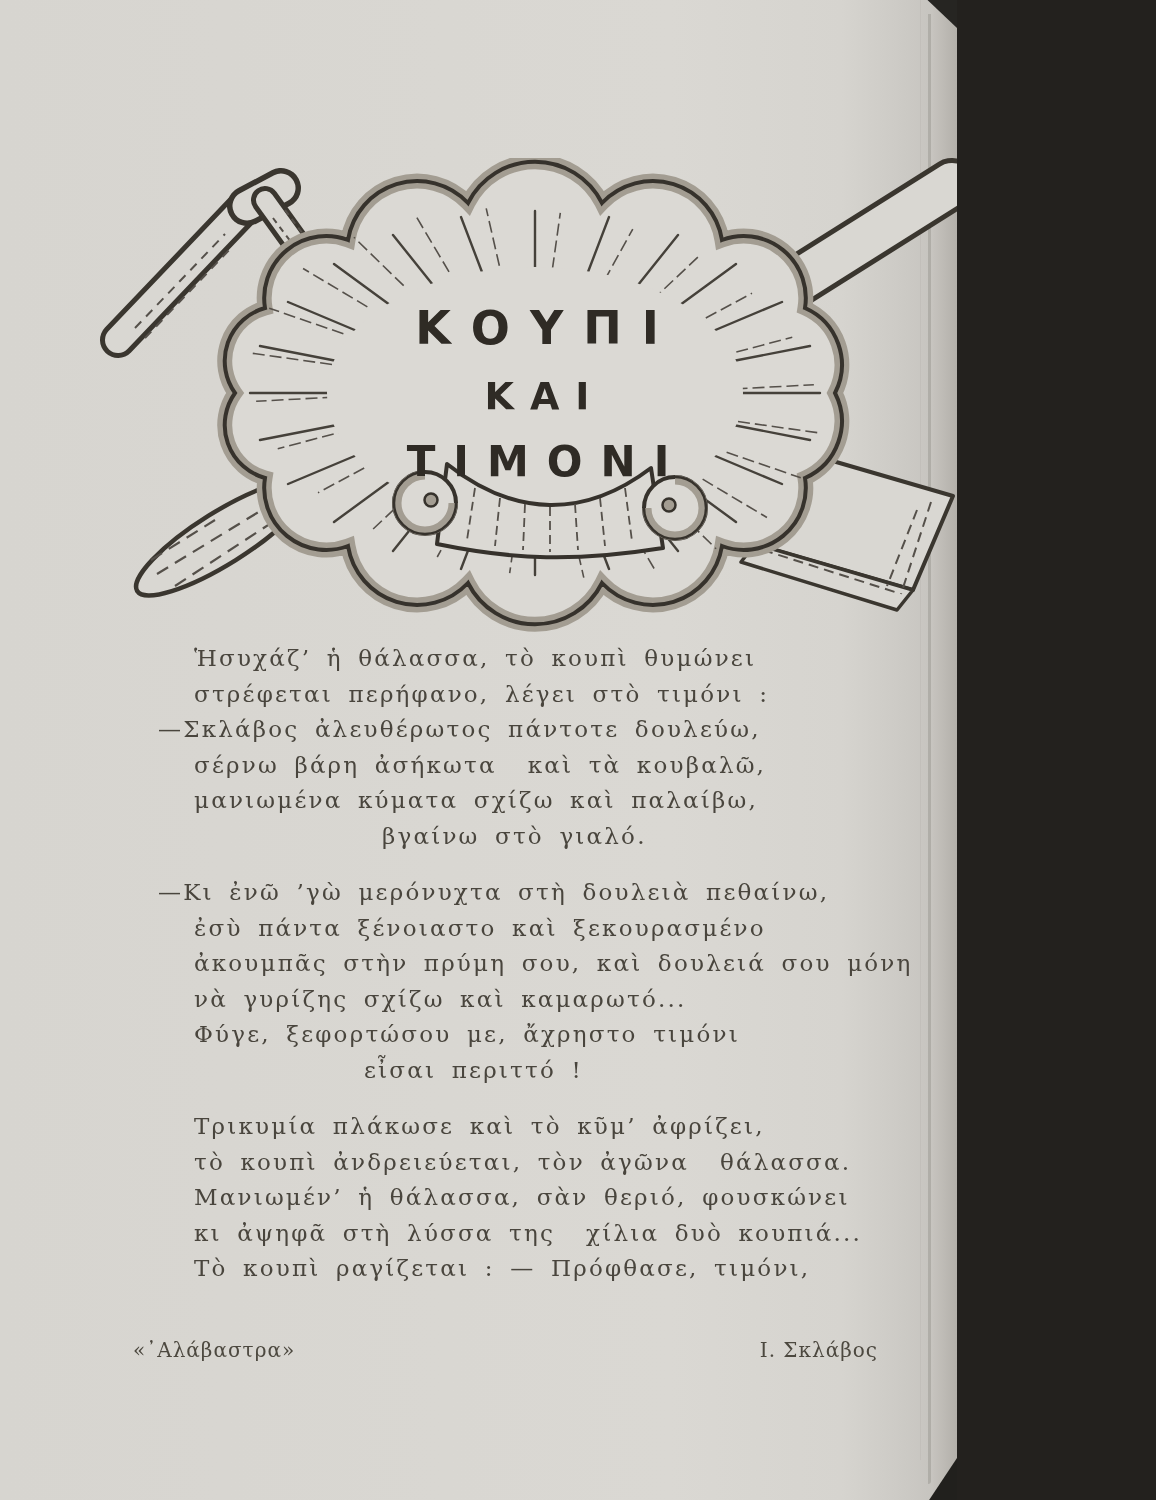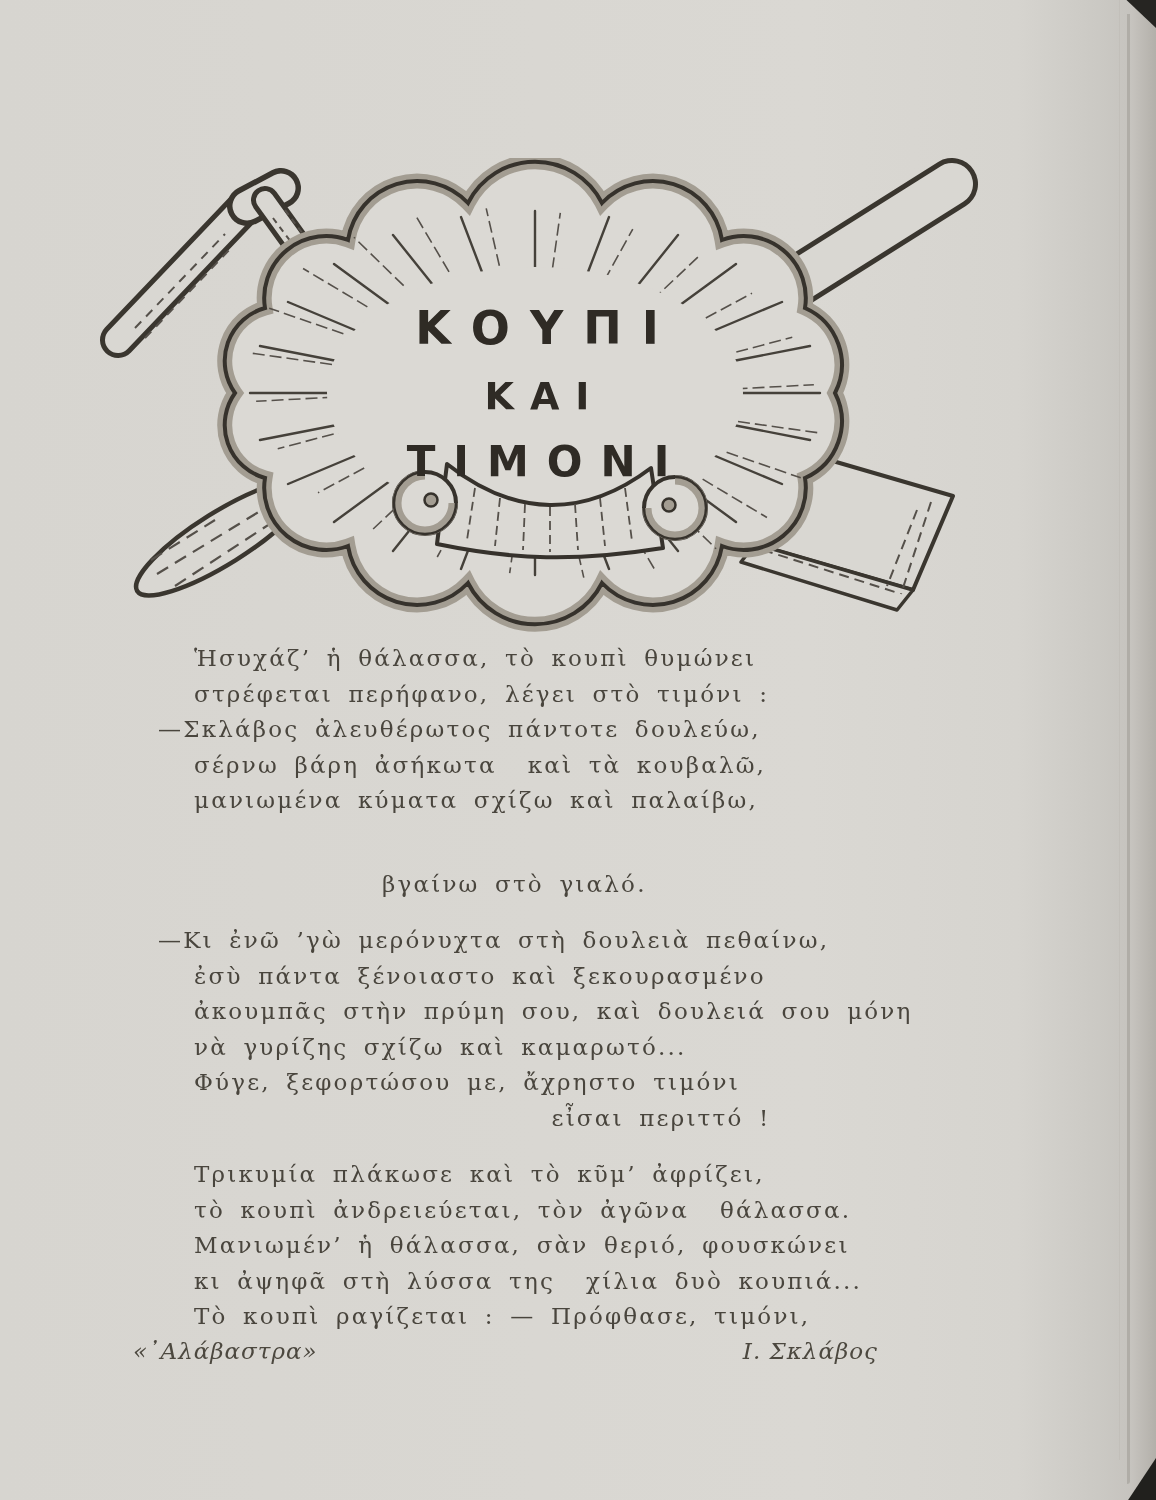--- a/index.html
+++ b/index.html
@@ -1,37 +1,37 @@
 <!DOCTYPE html>
 <html><head>
 <meta charset="utf-8">
 <style>
   html,body{margin:0;padding:0;}
   body{width:1156px;height:1500px;background:#23211e;font-family:"DejaVu Serif","DejaVu Sans",serif;}
-  .page{position:relative;width:1156px;height:1500px;overflow:hidden;
+  .page{position:relative;width:957px;height:1500px;overflow:hidden;
         background:linear-gradient(90deg,#d7d5d0 0%,#dad8d3 70%,#d6d4cf 88%,#cbc9c4 95%,#c2bfba 100%);}
   
   .edge-line{position:absolute;right:26px;top:14px;bottom:16px;width:3px;background:#aaa7a1;border-radius:0 0 8px 0;opacity:.8;}
   .edge-line2{position:absolute;right:36px;top:0;bottom:40px;width:1px;background:#bfbcb6;opacity:.7;}
   .edge-band{position:absolute;right:0;top:0;bottom:0;width:24px;background:linear-gradient(90deg,#c6c3be,#b3b0aa);}
   .corner-tr{position:absolute;top:0;right:0;width:36px;height:28px;background:#262522;clip-path:polygon(18% 0,100% 0,100% 100%);}
   .corner-br{position:absolute;bottom:0;right:0;width:34px;height:42px;background:#21201d;clip-path:polygon(100% 0,18% 100%,100% 100%);}
   
   .illo{position:absolute;left:95px;top:158px;width:900px;height:480px;}
   
   .poem{position:absolute;left:158px;top:641px;width:800px;color:#49453d;
         font-size:23px;line-height:35.5px;letter-spacing:2.2px;word-spacing:6px;}
   .stanza+.stanza{margin-top:21px;}
   .ln{white-space:pre;padding-left:36px;}
   .ln.dash{padding-left:0;}
-  .ln.ctr{padding-left:206px;text-align:center;}
-  .ln.ctr-wide{padding-left:224px;margin-top:48px;}
+  .ln.ctr{padding-left:206px;}
+  .ln.ctr-wide{padding-left:224px;}
   
   .footer{position:absolute;left:133px;top:1338px;width:745px;display:flex;justify-content:space-between;
-          font-style:italic;font-size:23px;letter-spacing:1px;color:#4c483f;}
+          font-size:20px;letter-spacing:1px;color:#4c483f;}
 </style>
 </head>
 <body>
 
 <div class="page">
 
   <div class="edge-band"></div>
   <div class="edge-line2"></div>
   <div class="edge-line"></div>
   <div class="corner-tr"></div>

